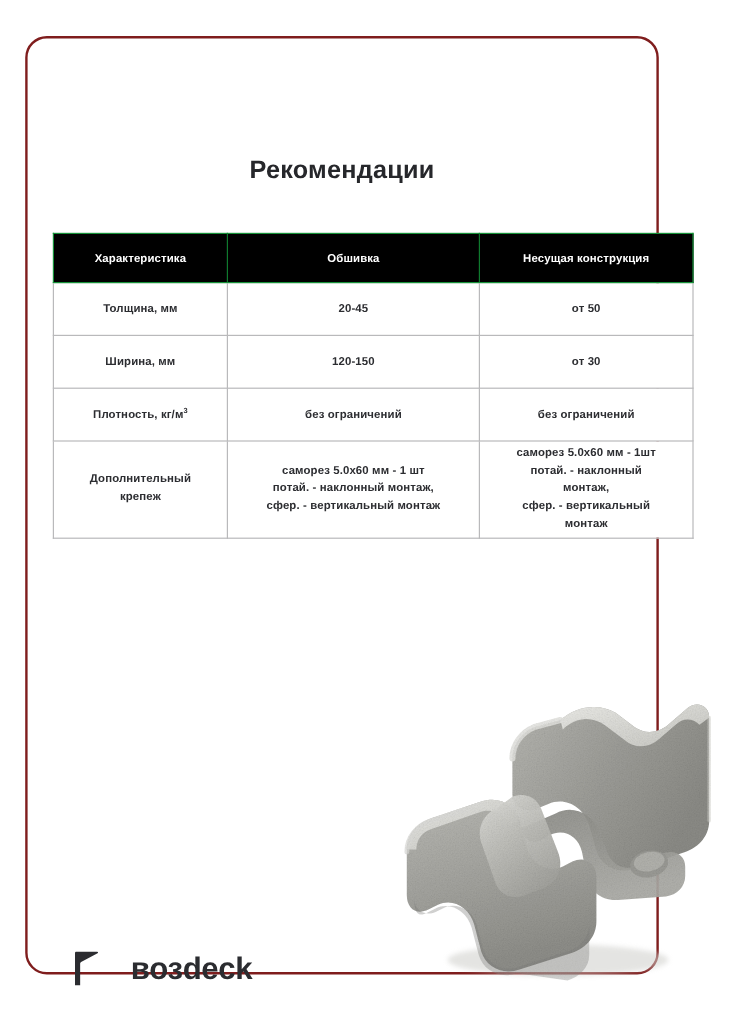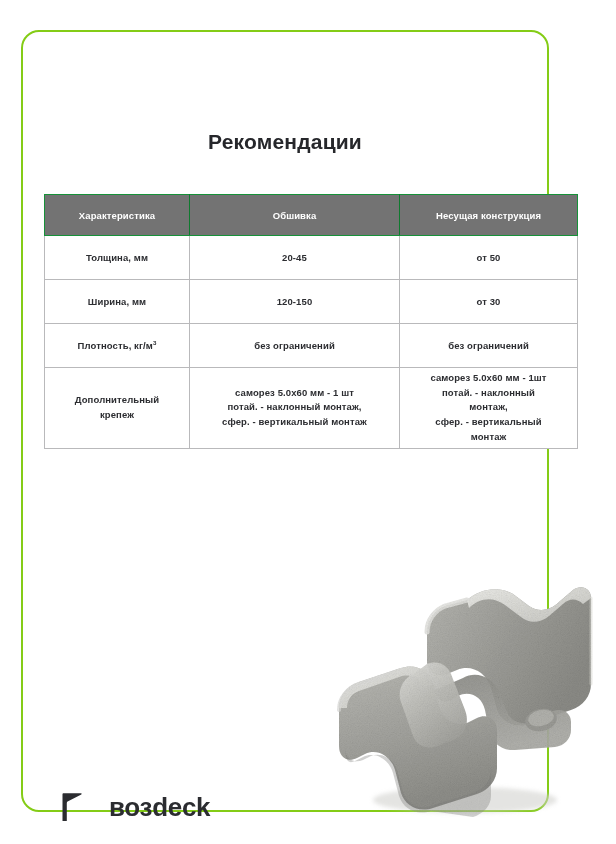--- a/index.html
+++ b/index.html
@@ -17,21 +17,21 @@
   }
 
   
   .page-frame {
     position: absolute;
     left: 21px;
     top: 30px;
     width: 528px;
     height: 782px;
     box-sizing: border-box;
-    border: 2px solid #84cc16;
+    border: 2px solid #7f1d1d;
     border-radius: 18px;
     background: #ffffff;
   }
 
   
   .doc-title {
     position: absolute;
     left: 0;
     top: 98px;
     width: 100%;
@@ -49,21 +49,21 @@
     top: 162px;
     width: 533px;
     border-collapse: collapse;
     table-layout: fixed;
   }
   .spec-table col.c1 { width: 145px; }
   .spec-table col.c2 { width: 210px; }
   .spec-table col.c3 { width: 178px; }
 
   .spec-table thead th {
-    background: #737373;
+    background: #000000;
     color: #ffffff;
     font-size: 9.5px;
     font-weight: bold;
     height: 36px;
     padding: 2px 6px;
     text-align: center;
     vertical-align: middle;
     border: 1px solid #169139;
     border-right-color: #0f7a2e;
     letter-spacing: 0.1px;

